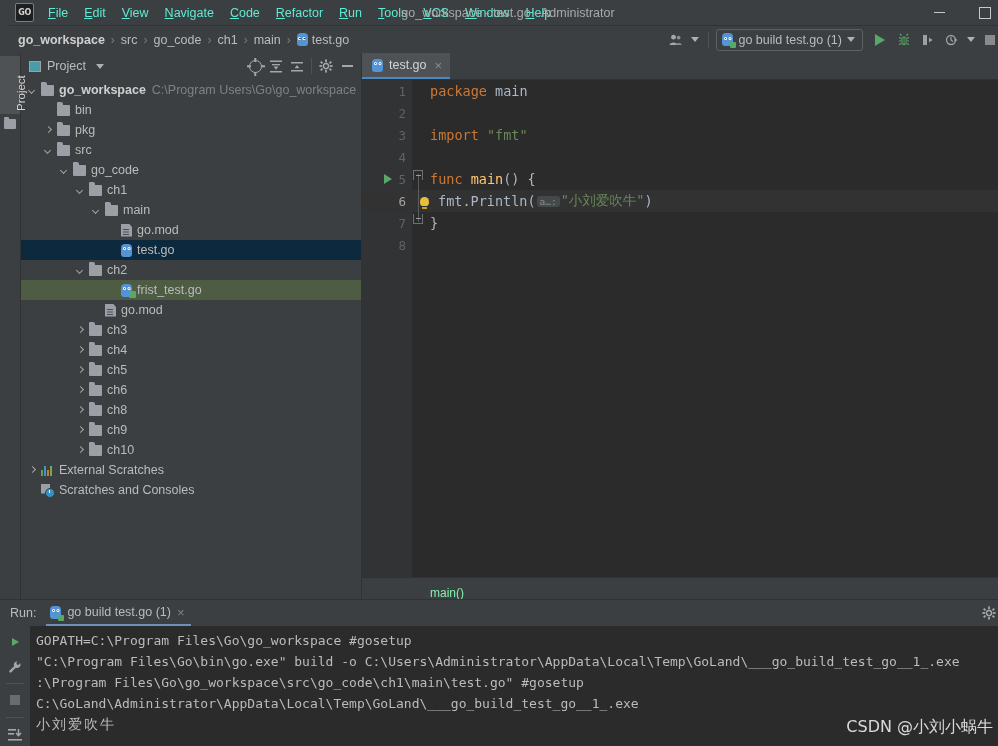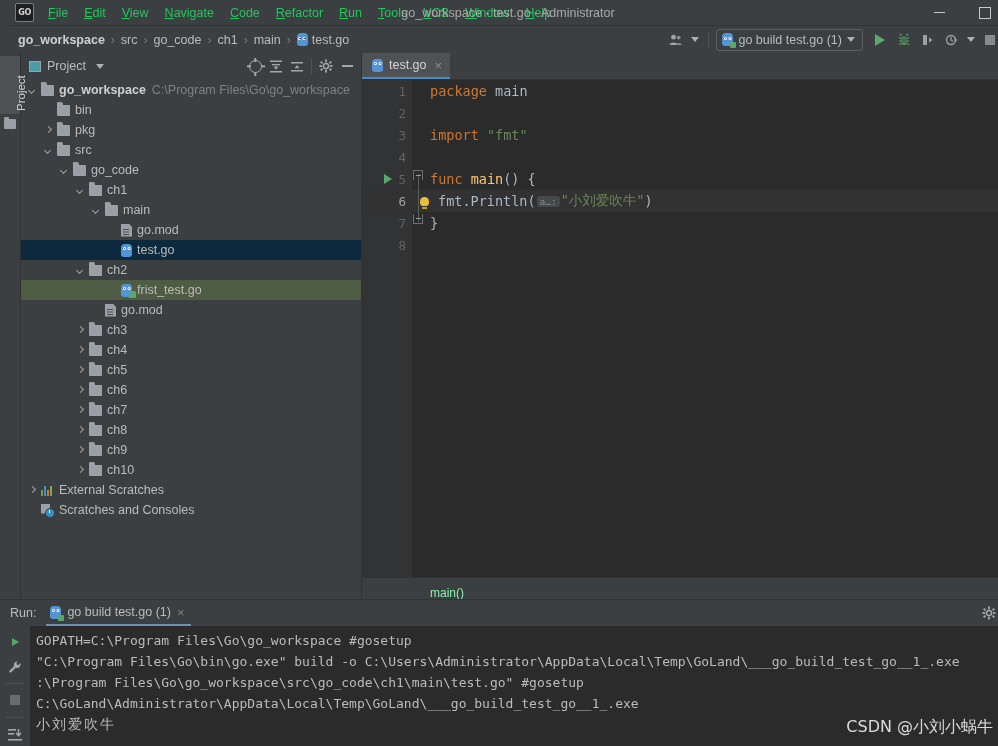--- a/index.html
+++ b/index.html
@@ -27,21 +27,21 @@
     width: 17px; height: 17px; margin-left: 6px; margin-right: 6px;
     background: #1d1f21; border: 1px solid #4a88c7;
     border-radius: 2px;
     display: flex; align-items: center; justify-content: center;
     color: #d6d6d6; font-size: 8px; font-weight: bold;
     font-family: "DejaVu Sans", sans-serif; letter-spacing: -0.5px;
     flex: none;
   }
   .menubar { display: flex; align-items: center; gap: 0px; }
   .menu-item {
-    padding: 3px 8px; font-size: 12.5px; color: #22c55e;
+    padding: 3px 8px; font-size: 12.5px; color: #5eead4;
     font-family: "Liberation Sans", sans-serif; white-space: nowrap;
   }
   .menu-item .mn { text-decoration: underline; }
   .win-title {
     position: absolute; left: 0; right: 0; top: 0; height: 25px;
     display: flex; align-items: center; justify-content: center;
     color: #a9a9a9; font-size: 12.5px; pointer-events: none;
   }
   .win-btns {
     margin-left: auto; display: flex; align-items: center;
@@ -590,21 +590,21 @@
           </div>
         </div>
       </div>
 
       <div class="tree" id="tree">
           <div class="trow">
             <div style="width: 6px; flex: 0 0 auto;"></div>
             <div class="arrow down" style="margin-right: 3px;"></div>
             <div class="folder"></div>
             <span class="tlabel bold">go_workspace</span>
-            <span class="tpath">C:\Program Files\Go\go_workspace</span>
+            <span class="tpath">C:\Program Users\Go\go_workspace</span>
           </div>
           <div class="trow">
             <div style="width: 22px; flex: 0 0 auto;"></div>
             <div class="arrow " style="margin-right: 3px;"></div>
             <div class="folder"></div>
             <span class="tlabel">bin</span>
           </div>
           <div class="trow">
             <div style="width: 22px; flex: 0 0 auto;"></div>
             <div class="arrow right" style="margin-right: 3px;"></div>
@@ -683,26 +683,20 @@
             <div style="width: 54px; flex: 0 0 auto;"></div>
             <div class="arrow right" style="margin-right: 3px;"></div>
             <div class="folder"></div>
             <span class="tlabel">ch5</span>
           </div>
           <div class="trow">
             <div style="width: 54px; flex: 0 0 auto;"></div>
             <div class="arrow right" style="margin-right: 3px;"></div>
             <div class="folder"></div>
             <span class="tlabel">ch6</span>
-          </div>
-          <div class="trow">
-            <div style="width: 54px; flex: 0 0 auto;"></div>
-            <div class="arrow right" style="margin-right: 3px;"></div>
-            <div class="folder"></div>
-            <span class="tlabel">ch7</span>
           </div>
           <div class="trow">
             <div style="width: 54px; flex: 0 0 auto;"></div>
             <div class="arrow right" style="margin-right: 3px;"></div>
             <div class="folder"></div>
             <span class="tlabel">ch8</span>
           </div>
           <div class="trow">
             <div style="width: 54px; flex: 0 0 auto;"></div>
             <div class="arrow right" style="margin-right: 3px;"></div>

